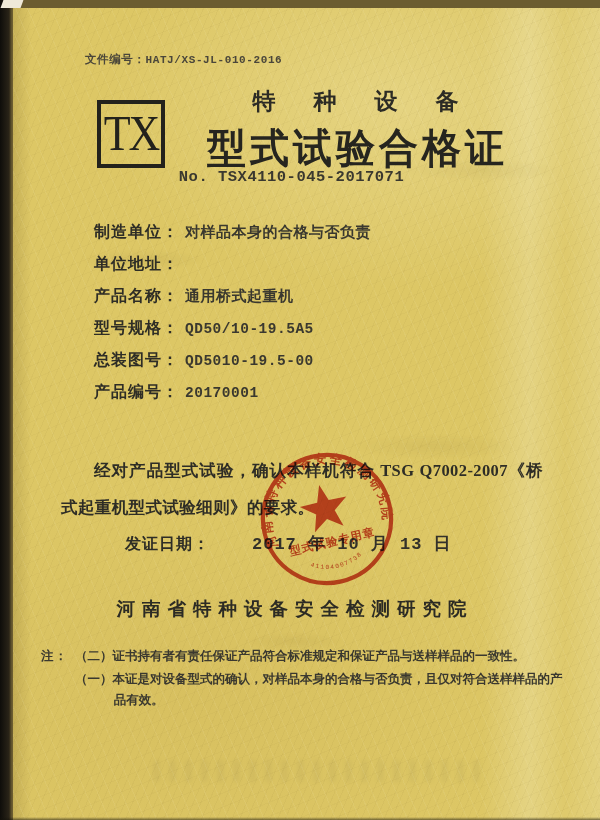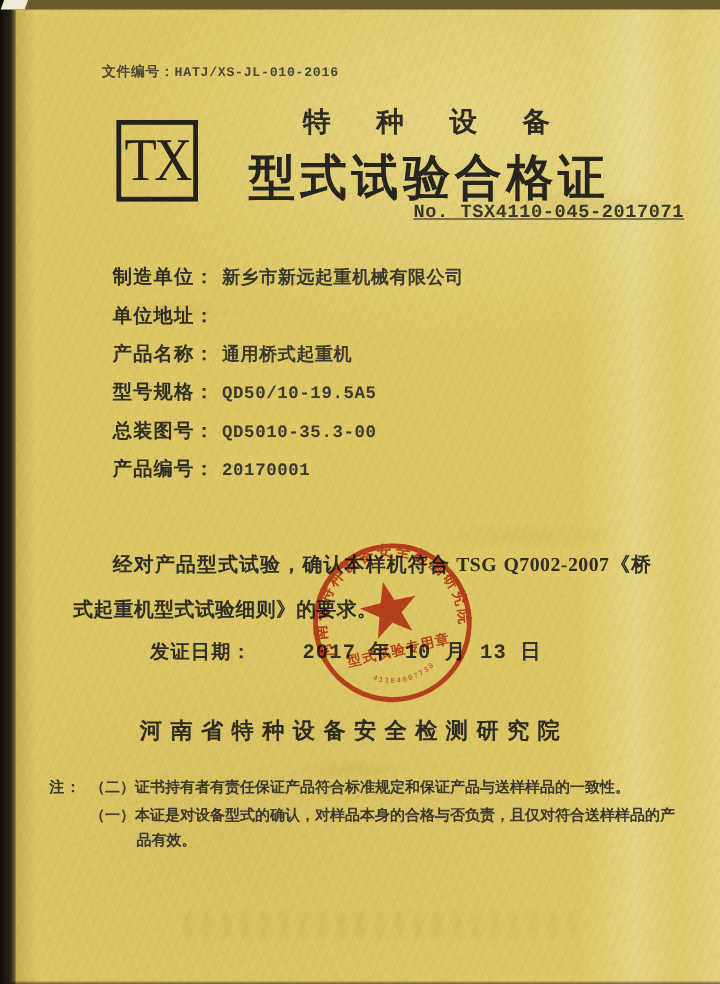--- a/index.html
+++ b/index.html
@@ -83,25 +83,24 @@
     margin-top: 0;
   }
   .title-main {
     font-size: 39px; font-weight: 700; color: #26251f;
     letter-spacing: 4px; margin-right: -4px;
     margin-top: 4px;
     transform: scaleY(1.04);
   }
   .cert-no {
     position: absolute; left: 0; right: 30px; top: 160px;
-    text-align: right;
+    text-align: center;
     font-family: "Liberation Mono", "DejaVu Sans Mono", monospace;
     font-size: 15.5px; font-weight: 600; color: #3a382f;
     letter-spacing: 0.5px;
-    text-decoration: underline;
   }
   .fields {
     position: absolute; left: 75px; top: 208px; right: 50px;
   }
   .field-row {
     display: flex; align-items: baseline;
     height: 32px; line-height: 32px;
   }
   .field-label {
     font-size: 16px; font-weight: 700; color: #2e2d26;
@@ -191,36 +190,36 @@
         <div class="title-top">特种设备</div>
         <div class="title-main">型式试验合格证</div>
       </div>
     </div>
 
     <div class="cert-no">No. TSX4110-045-2017071</div>
 
     <div class="fields">
       <div class="field-row">
         <span class="field-label">制造单位：</span>
-        <span class="field-value">新乡市新远起重机械有限公司</span>
+        <span class="field-value">对样品本身的合格与否负责</span>
       </div>
       <div class="field-row">
         <span class="field-label">单位地址：</span>
       </div>
       <div class="field-row">
         <span class="field-label">产品名称：</span>
         <span class="field-value">通用桥式起重机</span>
       </div>
       <div class="field-row">
         <span class="field-label">型号规格：</span>
         <span class="field-value code">QD50/10-19.5A5</span>
       </div>
       <div class="field-row">
         <span class="field-label">总装图号：</span>
-        <span class="field-value code">QD5010-35.3-00</span>
+        <span class="field-value code">QD5010-19.5-00</span>
       </div>
       <div class="field-row">
         <span class="field-label">产品编号：</span>
         <span class="field-value code">20170001</span>
       </div>
     </div>
 
     <div class="statement">经对产品型式试验，确认本样机符合 TSG Q7002-2007《桥式起重机型式试验细则》的要求。</div>
 
     <div class="issue-date">

